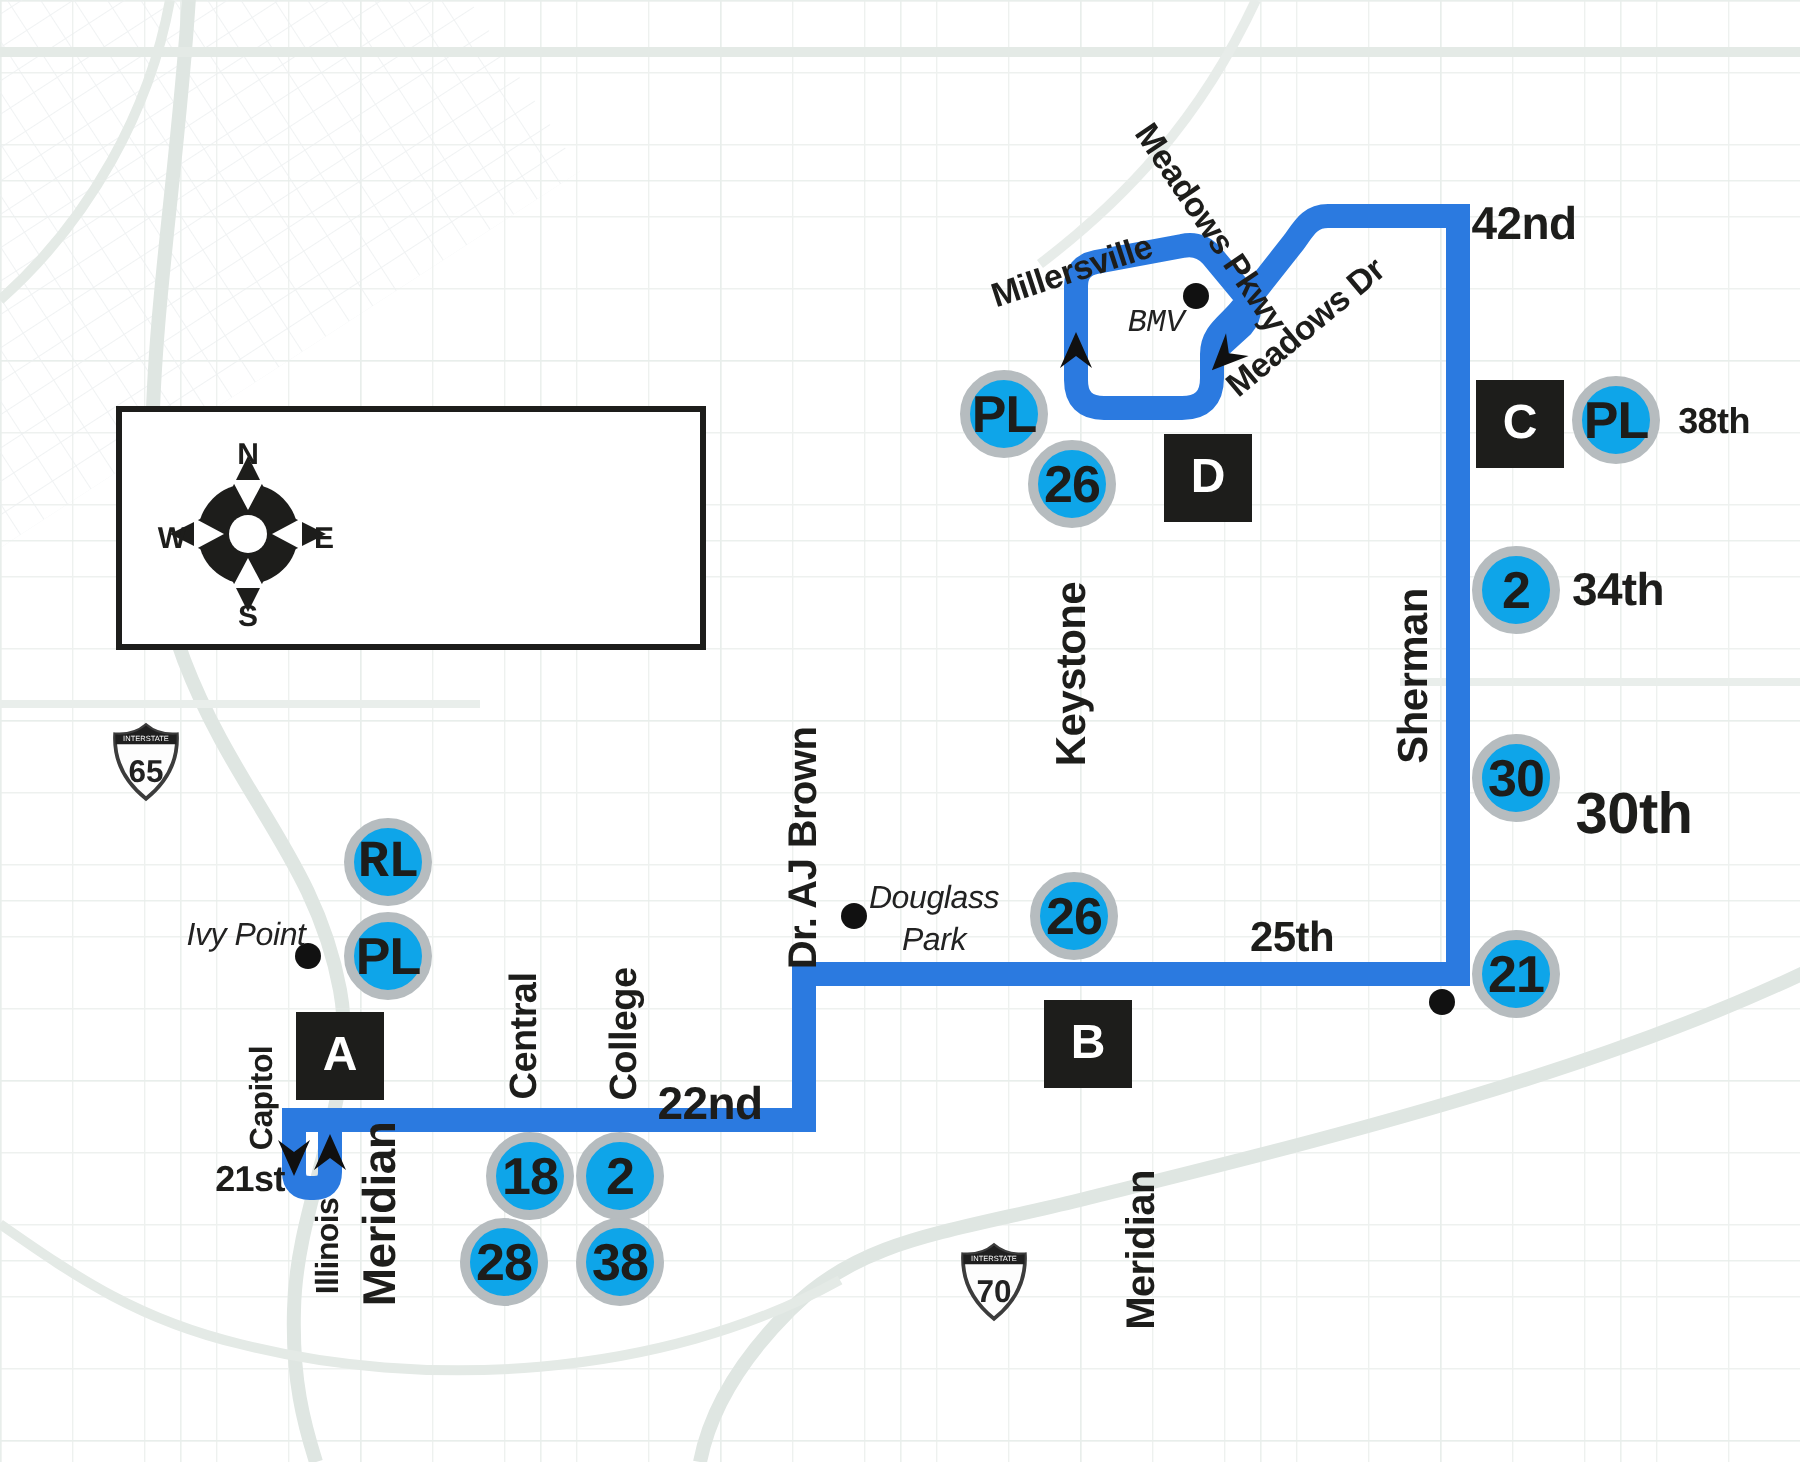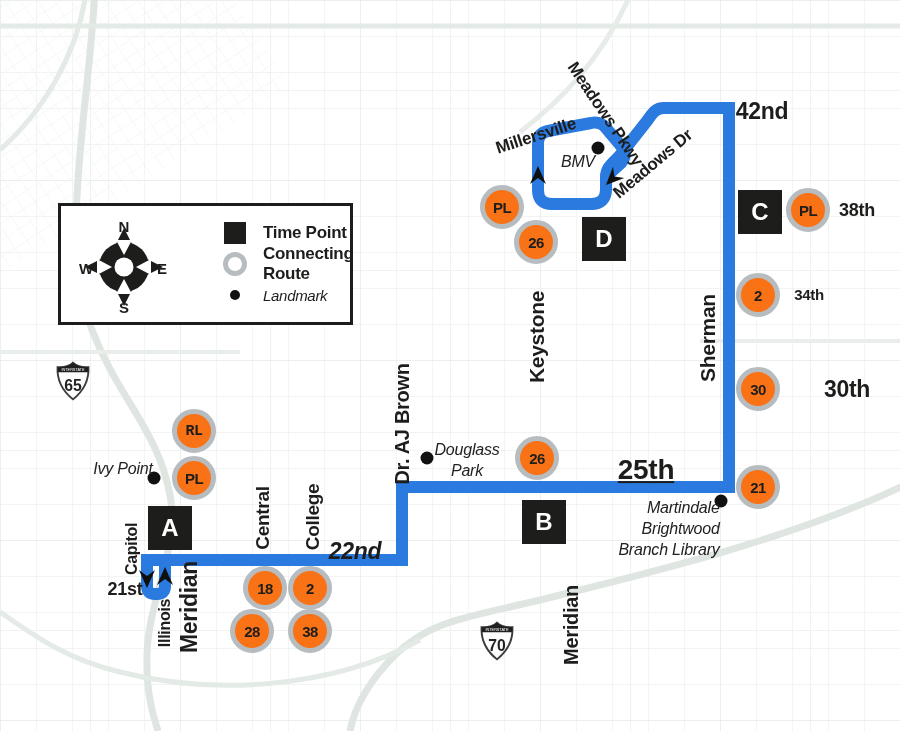--- a/index.html
+++ b/index.html
@@ -8,23 +8,23 @@
   #map{position:relative;width:900px;height:731px;background:#fff;}
   #base{position:absolute;left:0;top:0;}
 
   .lbl{position:absolute;font-weight:bold;color:#1d1d1b;white-space:pre-line;
        line-height:1.28;letter-spacing:-0.3px;transform-origin:center;}
   .landmark-lbl{position:absolute;font-style:italic;font-weight:500;color:#222;
        font-size:16px;white-space:pre-line;line-height:1.3;letter-spacing:-0.2px;}
   .dot{position:absolute;width:13px;height:13px;border-radius:50%;background:#111;}
 
   .badge{position:absolute;width:44px;height:44px;box-sizing:border-box;
-       border-radius:50%;background:#f97316;border:5px solid #b6bcbf;
+       border-radius:50%;background:#0ea5e9;border:5px solid #b6bcbf;
        display:flex;align-items:center;justify-content:center;
-       font-weight:bold;font-size:15px;color:#1d1d1b;letter-spacing:-0.5px;}
+       font-weight:bold;font-size:26px;color:#1d1d1b;letter-spacing:-0.5px;}
   .tp{position:absolute;width:44px;height:44px;background:#1d1d1b;
        display:flex;align-items:center;justify-content:center;
        color:#fff;font-weight:bold;font-size:24px;}
 
   .shield{position:absolute;width:38px;height:42px;}
 
   #legend{position:absolute;left:58px;top:203px;width:295px;height:122px;
        box-sizing:border-box;border:3px solid #1d1d1b;background:#fff;z-index:5;}
   #legend .compass{position:absolute;left:10px;top:8px;width:106px;height:106px;}
   #legend .items{position:absolute;left:162px;top:15px;width:130px;}
@@ -110,48 +110,28 @@
           <circle r="9.5"></circle>
         </g>
         <g font-family="Liberation Sans, sans-serif" font-weight="bold" font-size="15" fill="#1d1d1b" text-anchor="middle">
           <text x="0" y="-35">N</text>
           <text x="0" y="46">S</text>
           <text x="-38" y="7">W</text>
           <text x="38" y="7">E</text>
         </g>
       </svg>
     </div>
-    <div class="items">
-      <div class="li">
-        <span class="sym">
-            <span class="sq"></span>
-          </span>
-        <span class="txt">Time Point</span>
-      </div>
-      <div class="li">
-        <span class="sym">
-            <span class="ring"></span>
-          </span>
-        <span class="txt">Connecting Route</span>
-      </div>
-      <div class="li">
-        <span class="sym">
-            <span class="ldot"></span>
-          </span>
-        <span class="txt it">Landmark</span>
-      </div>
-    </div>
   </div>
 
 <div class="lbl" style="font-size: 23px; left: 762px; top: 112px; transform: translate(-50%, -50%);">42nd</div>
     <div class="lbl" style="font-size: 18px; left: 857px; top: 211px; transform: translate(-50%, -50%);">38th</div>
-    <div class="lbl" style="font-size: 15px; left: 809px; top: 295px; transform: translate(-50%, -50%);">34th</div>
-    <div class="lbl" style="font-size: 23px; left: 817px; top: 390px; transform: translate(-50%, -50%); margin-left: 30px;">30th</div>
-    <div class="lbl" style="font-size: 28px; left: 646px; top: 470px; transform: translate(-50%, -50%); text-decoration: underline;">25th</div>
-    <div class="lbl" style="font-size: 23px; left: 355px; top: 552px; transform: translate(-50%, -50%); font-style: italic;">22nd</div>
+    <div class="lbl" style="font-size: 23px; left: 809px; top: 295px; transform: translate(-50%, -50%);">34th</div>
+    <div class="lbl" style="font-size: 29px; left: 817px; top: 408px; transform: translate(-50%, -50%);">30th</div>
+    <div class="lbl" style="font-size: 21px; left: 646px; top: 470px; transform: translate(-50%, -50%);">25th</div>
+    <div class="lbl" style="font-size: 23px; left: 355px; top: 552px; transform: translate(-50%, -50%);">22nd</div>
     <div class="lbl" style="font-size: 18px; left: 125px; top: 590px; transform: translate(-50%, -50%);">21st</div>
     <div class="lbl" style="font-size: 17px; left: 536px; top: 136px; transform: translate(-50%, -50%) rotate(-18deg);">Millersville</div>
     <div class="lbl" style="font-size: 17px; left: 605px; top: 114px; transform: translate(-50%, -50%) rotate(56deg);">Meadows Pkwy</div>
     <div class="lbl" style="font-size: 17px; left: 653px; top: 164px; transform: translate(-50%, -50%) rotate(-40deg);">Meadows Dr</div>
     <div class="lbl" style="font-size: 21px; left: 537px; top: 337px; transform: translate(-50%, -50%) rotate(-90deg);">Keystone</div>
     <div class="lbl" style="font-size: 21px; left: 708px; top: 338px; transform: translate(-50%, -50%) rotate(-90deg);">Sherman</div>
     <div class="lbl" style="font-size: 20px; left: 403px; top: 424px; transform: translate(-50%, -50%) rotate(-90deg);">Dr. AJ Brown</div>
     <div class="lbl" style="font-size: 19px; left: 263px; top: 518px; transform: translate(-50%, -50%) rotate(-90deg);">Central</div>
     <div class="lbl" style="font-size: 19px; left: 313px; top: 517px; transform: translate(-50%, -50%) rotate(-90deg);">College</div>
     <div class="lbl" style="font-size: 16px; left: 132px; top: 549px; transform: translate(-50%, -50%) rotate(-90deg);">Capitol</div>
@@ -169,30 +149,27 @@
     <div class="badge" style="border-color: rgb(182, 188, 191); left: 537px; top: 458px; transform: translate(-50%, -50%);">26</div>
     <div class="badge" style="border-color: rgb(182, 188, 191); left: 265px; top: 588px; transform: translate(-50%, -50%);">18</div>
     <div class="badge" style="border-color: rgb(182, 188, 191); left: 310px; top: 588px; transform: translate(-50%, -50%);">2</div>
     <div class="badge" style="border-color: rgb(182, 188, 191); left: 252px; top: 631px; transform: translate(-50%, -50%);">28</div>
     <div class="badge" style="border-color: rgb(182, 188, 191); left: 310px; top: 631px; transform: translate(-50%, -50%); text-align: center;">38</div>
     <div class="tp" style="background: rgb(29, 29, 27); left: 170px; top: 528px; transform: translate(-50%, -50%);">A</div>
     <div class="tp" style="background: rgb(29, 29, 27); left: 544px; top: 522px; transform: translate(-50%, -50%);">B</div>
     <div class="tp" style="background: rgb(29, 29, 27); left: 760px; top: 212px; transform: translate(-50%, -50%);">C</div>
     <div class="tp" style="background: rgb(29, 29, 27); left: 604px; top: 239px; transform: translate(-50%, -50%);">D</div>
     <div class="dot" style="left: 598px; top: 148px; transform: translate(-50%, -50%);"></div>
-    <div class="landmark-lbl" style="text-align: left; left: 578px; top: 162px; transform: translate(-50%, -50%);">BMV</div>
+    <div class="landmark-lbl" style="text-align: left; left: 578px; top: 162px; transform: translate(-50%, -50%); font-family: Liberation Mono, monospace;">BMV</div>
     <div class="dot" style="left: 427px; top: 458px; transform: translate(-50%, -50%);"></div>
     <div class="landmark-lbl" style="text-align: center; left: 467px; top: 461px; transform: translate(-50%, -50%);">Douglass
 Park</div>
     <div class="dot" style="left: 154px; top: 478px; transform: translate(-50%, -50%);"></div>
     <div class="landmark-lbl" style="text-align: right; left: 123px; top: 469px; transform: translate(-50%, -50%);">Ivy Point</div>
     <div class="dot" style="left: 721px; top: 501px; transform: translate(-50%, -50%);"></div>
-    <div class="landmark-lbl" style="text-align: right; left: 669px; top: 529px; transform: translate(-50%, -50%);">Martindale
-Brightwood
-Branch Library</div>
     <svg class="shield" viewBox="0 0 36 40" style="left: 54px; top: 360px;">
       <path d="M18 2.5 C14 6 8.5 7.2 3.3 6.8 C2.8 16 5.5 27.5 18 37.5 C30.5 27.5 33.2 16 32.7 6.8 C27.5 7.2 22 6 18 2.5 Z" fill="#fdfdfd" stroke="#3c3c3c" stroke-width="1.8"></path>
       <path d="M3.4 6.9 C8.5 7.3 14 6 18 2.6 C22 6 27.5 7.3 32.6 6.9 L32.5 11.6 L3.5 11.6 Z" fill="#1f1f1f"></path>
       <text class="shield-cap" x="18" y="10.2" text-anchor="middle" font-size="3.6" font-family="Liberation Sans, sans-serif" fill="#ffffff">INTERSTATE</text>
       <text class="shield-num" x="18" y="29.5" text-anchor="middle" font-size="15" font-weight="600" font-family="Liberation Sans, sans-serif" fill="#222222">65</text>
     </svg>
 
     <svg class="shield" viewBox="0 0 36 40" style="left: 478px; top: 620px;">
       <path d="M18 2.5 C14 6 8.5 7.2 3.3 6.8 C2.8 16 5.5 27.5 18 37.5 C30.5 27.5 33.2 16 32.7 6.8 C27.5 7.2 22 6 18 2.5 Z" fill="#fdfdfd" stroke="#3c3c3c" stroke-width="1.8"></path>
       <path d="M3.4 6.9 C8.5 7.3 14 6 18 2.6 C22 6 27.5 7.3 32.6 6.9 L32.5 11.6 L3.5 11.6 Z" fill="#1f1f1f"></path>

